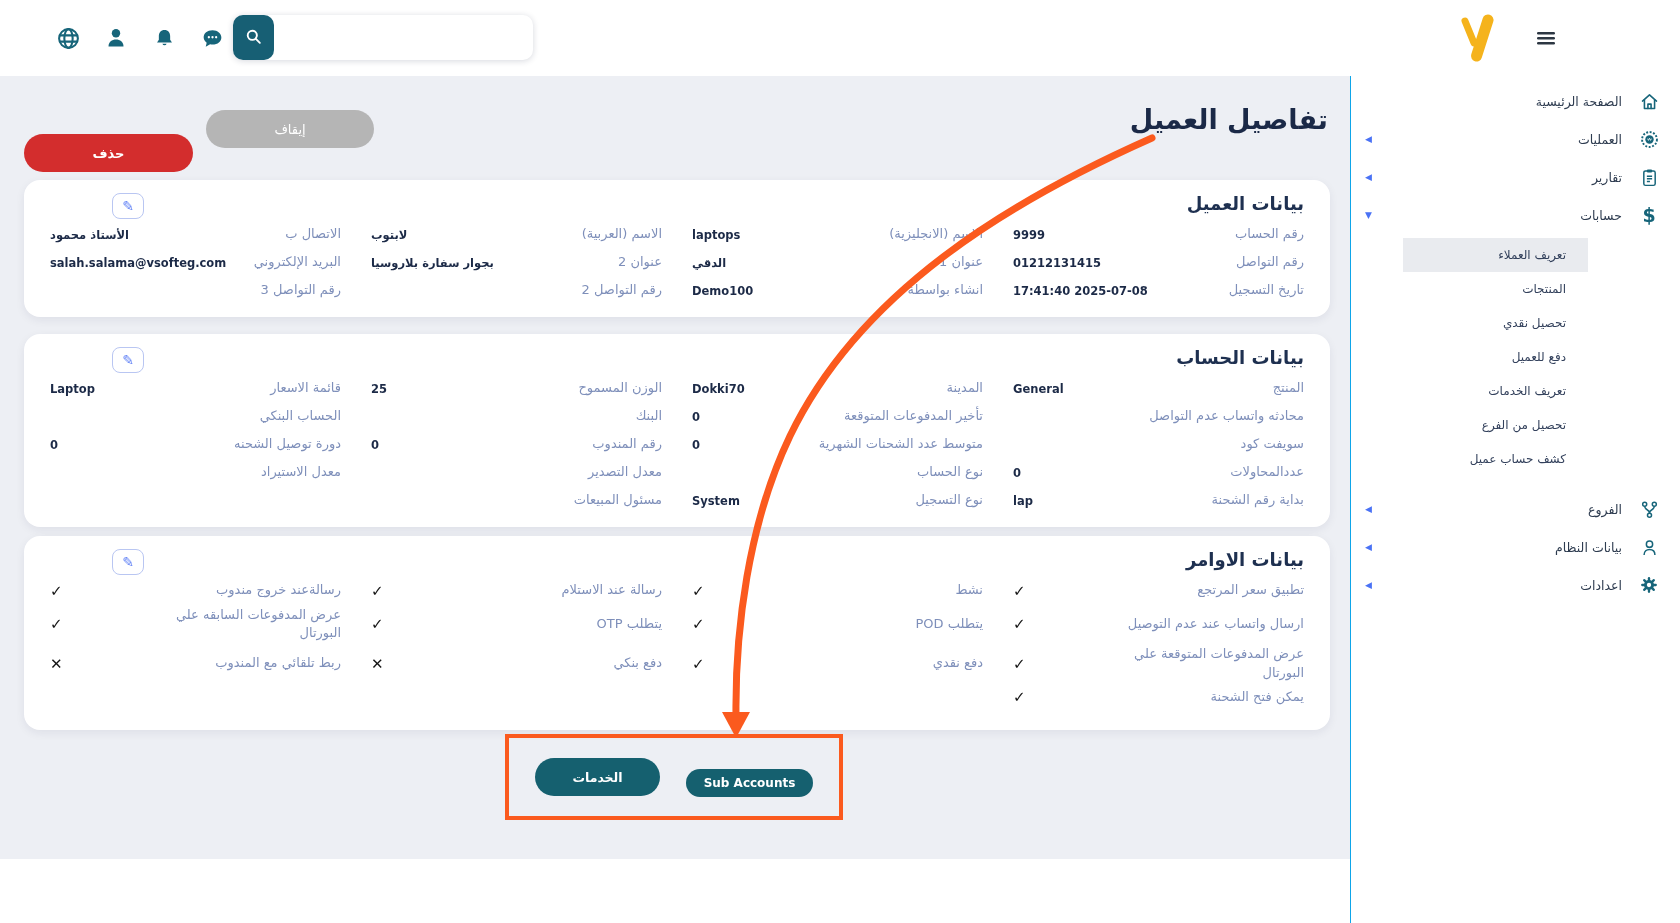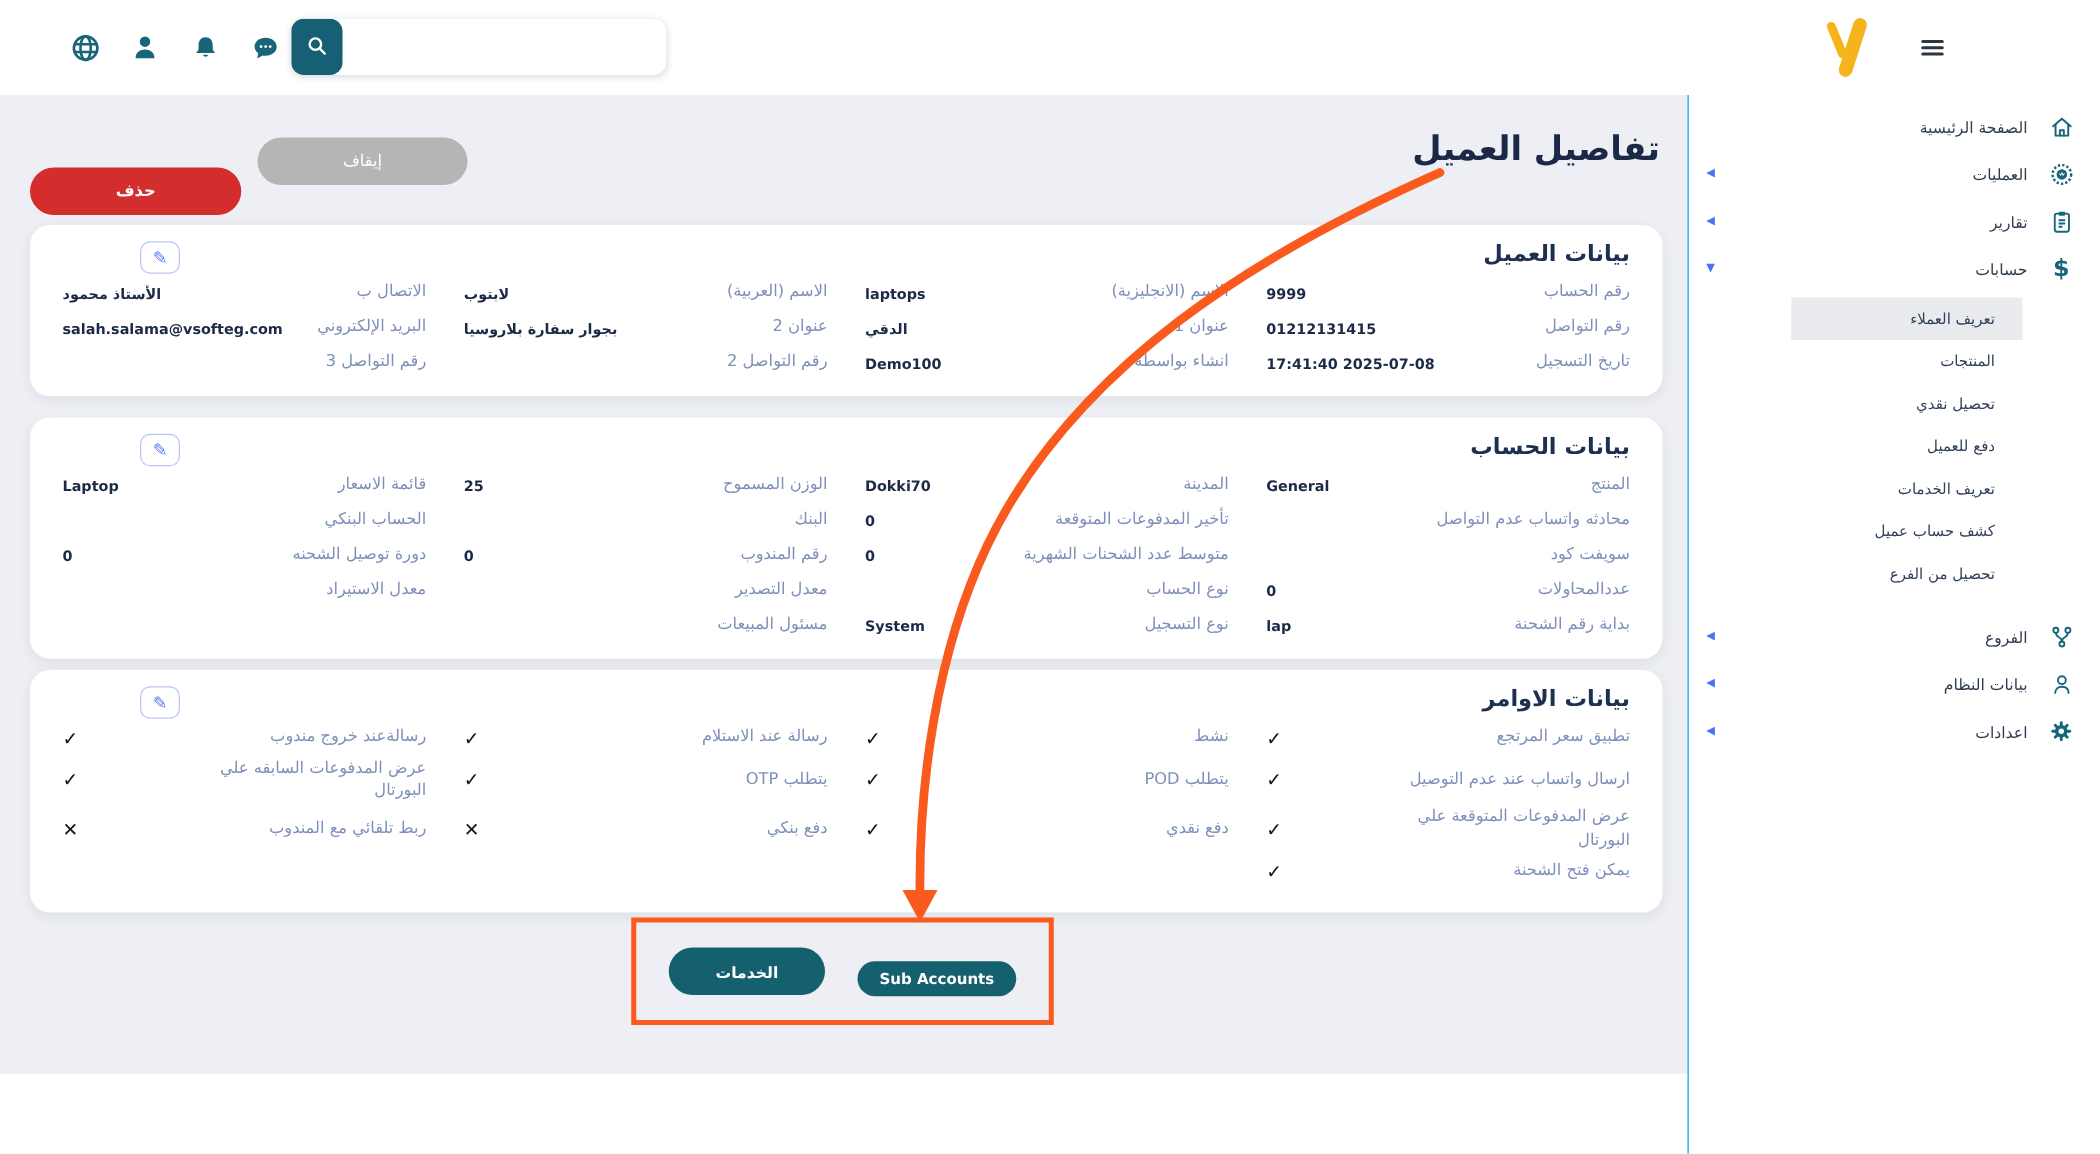--- a/index.html
+++ b/index.html
@@ -18,21 +18,21 @@
   .hamburger { position:absolute; right:122px; top:26px; width:24px; height:24px; background:none; border:none; cursor:pointer; }
 
   
   .sidebar { position:absolute; top:76px; right:0; width:330px; height:847px; background:#ffffff; border-left:1px solid #0ea5e9; direction:rtl; padding-top:6px; z-index:10; }
   .side-item { display:flex; align-items:center; height:38px; padding:0 20px 0 14px; cursor:pointer; }
   .side-item .s-icon { width:22px; height:22px; display:flex; align-items:center; justify-content:center; flex:0 0 22px; }
   .side-item .s-label { margin-right:16px; font-size:12.5px; color:#2e3c50; }
   .side-item .s-arrow { margin-right:auto; font-size:9px; color:#4a72f5; }
   .dollar { font-size:19px; font-weight:bold; color:#17657a; line-height:1; }
   .submenu { padding:4px 0 14px; }
-  .sub-item { width:185px; margin-right:62px; padding:10px 22px 10px 0; font-size:12px; color:#33415c; text-align:right; cursor:pointer; }
+  .sub-item { width:185px; margin-right:92px; padding:10px 22px 10px 0; font-size:12px; color:#33415c; text-align:right; cursor:pointer; }
   .sub-item.active { background:#e9ebef; }
 
   
   .main { position:absolute; top:76px; left:0; width:1350px; height:847px; }
   .page-title { position:absolute; top:28px; right:22px; font-size:27px; font-weight:bold; color:#1b2947; direction:rtl; }
   .btn { border:none; cursor:pointer; color:#fff; font-family:"DejaVu Sans", sans-serif; }
   .btn-delete { position:absolute; top:34px; left:24px; width:169px; height:38px; border-radius:19px; background:#d32d2d; font-size:13px; font-weight:bold;margin-top:24px; }
   .btn-stop { position:absolute; top:34px; left:206px; width:168px; height:38px; border-radius:19px; background:#b5b5b5; font-size:13px; }
 
   .card { position:absolute; left:24px; width:1306px; background:#fff; border-radius:16px; box-shadow:0 3px 10px rgba(25,35,65,.07); direction:rtl; }
@@ -155,22 +155,22 @@
     <span class="s-label">حسابات</span>
     <span class="s-arrow">▼</span>
   </div>
 
   <div class="submenu">
     <div class="sub-item active">تعريف العملاء</div>
     <div class="sub-item">المنتجات</div>
     <div class="sub-item">تحصيل نقدي</div>
     <div class="sub-item">دفع للعميل</div>
     <div class="sub-item">تعريف الخدمات</div>
+    <div class="sub-item">تحصيل من الفرع</div>
     <div class="sub-item">كشف حساب عميل</div>
-    <div class="sub-item">تحصيل من الفرع</div>
   </div>
 
   <div class="side-item">
     <span class="s-icon">
       <svg viewBox="0 0 24 24" width="21" height="21" fill="none" stroke="#17657a" stroke-width="1.7">
           <circle cx="6.5" cy="6" r="2.3"></circle>
           <circle cx="17.5" cy="6" r="2.3"></circle>
           <circle cx="12" cy="18.5" r="2.3"></circle>
           <path d="M6.5 8.3c0 5 5.5 3 5.5 7.9M17.5 8.3c0 5-5.5 3-5.5 7.9"></path>
         </svg>

